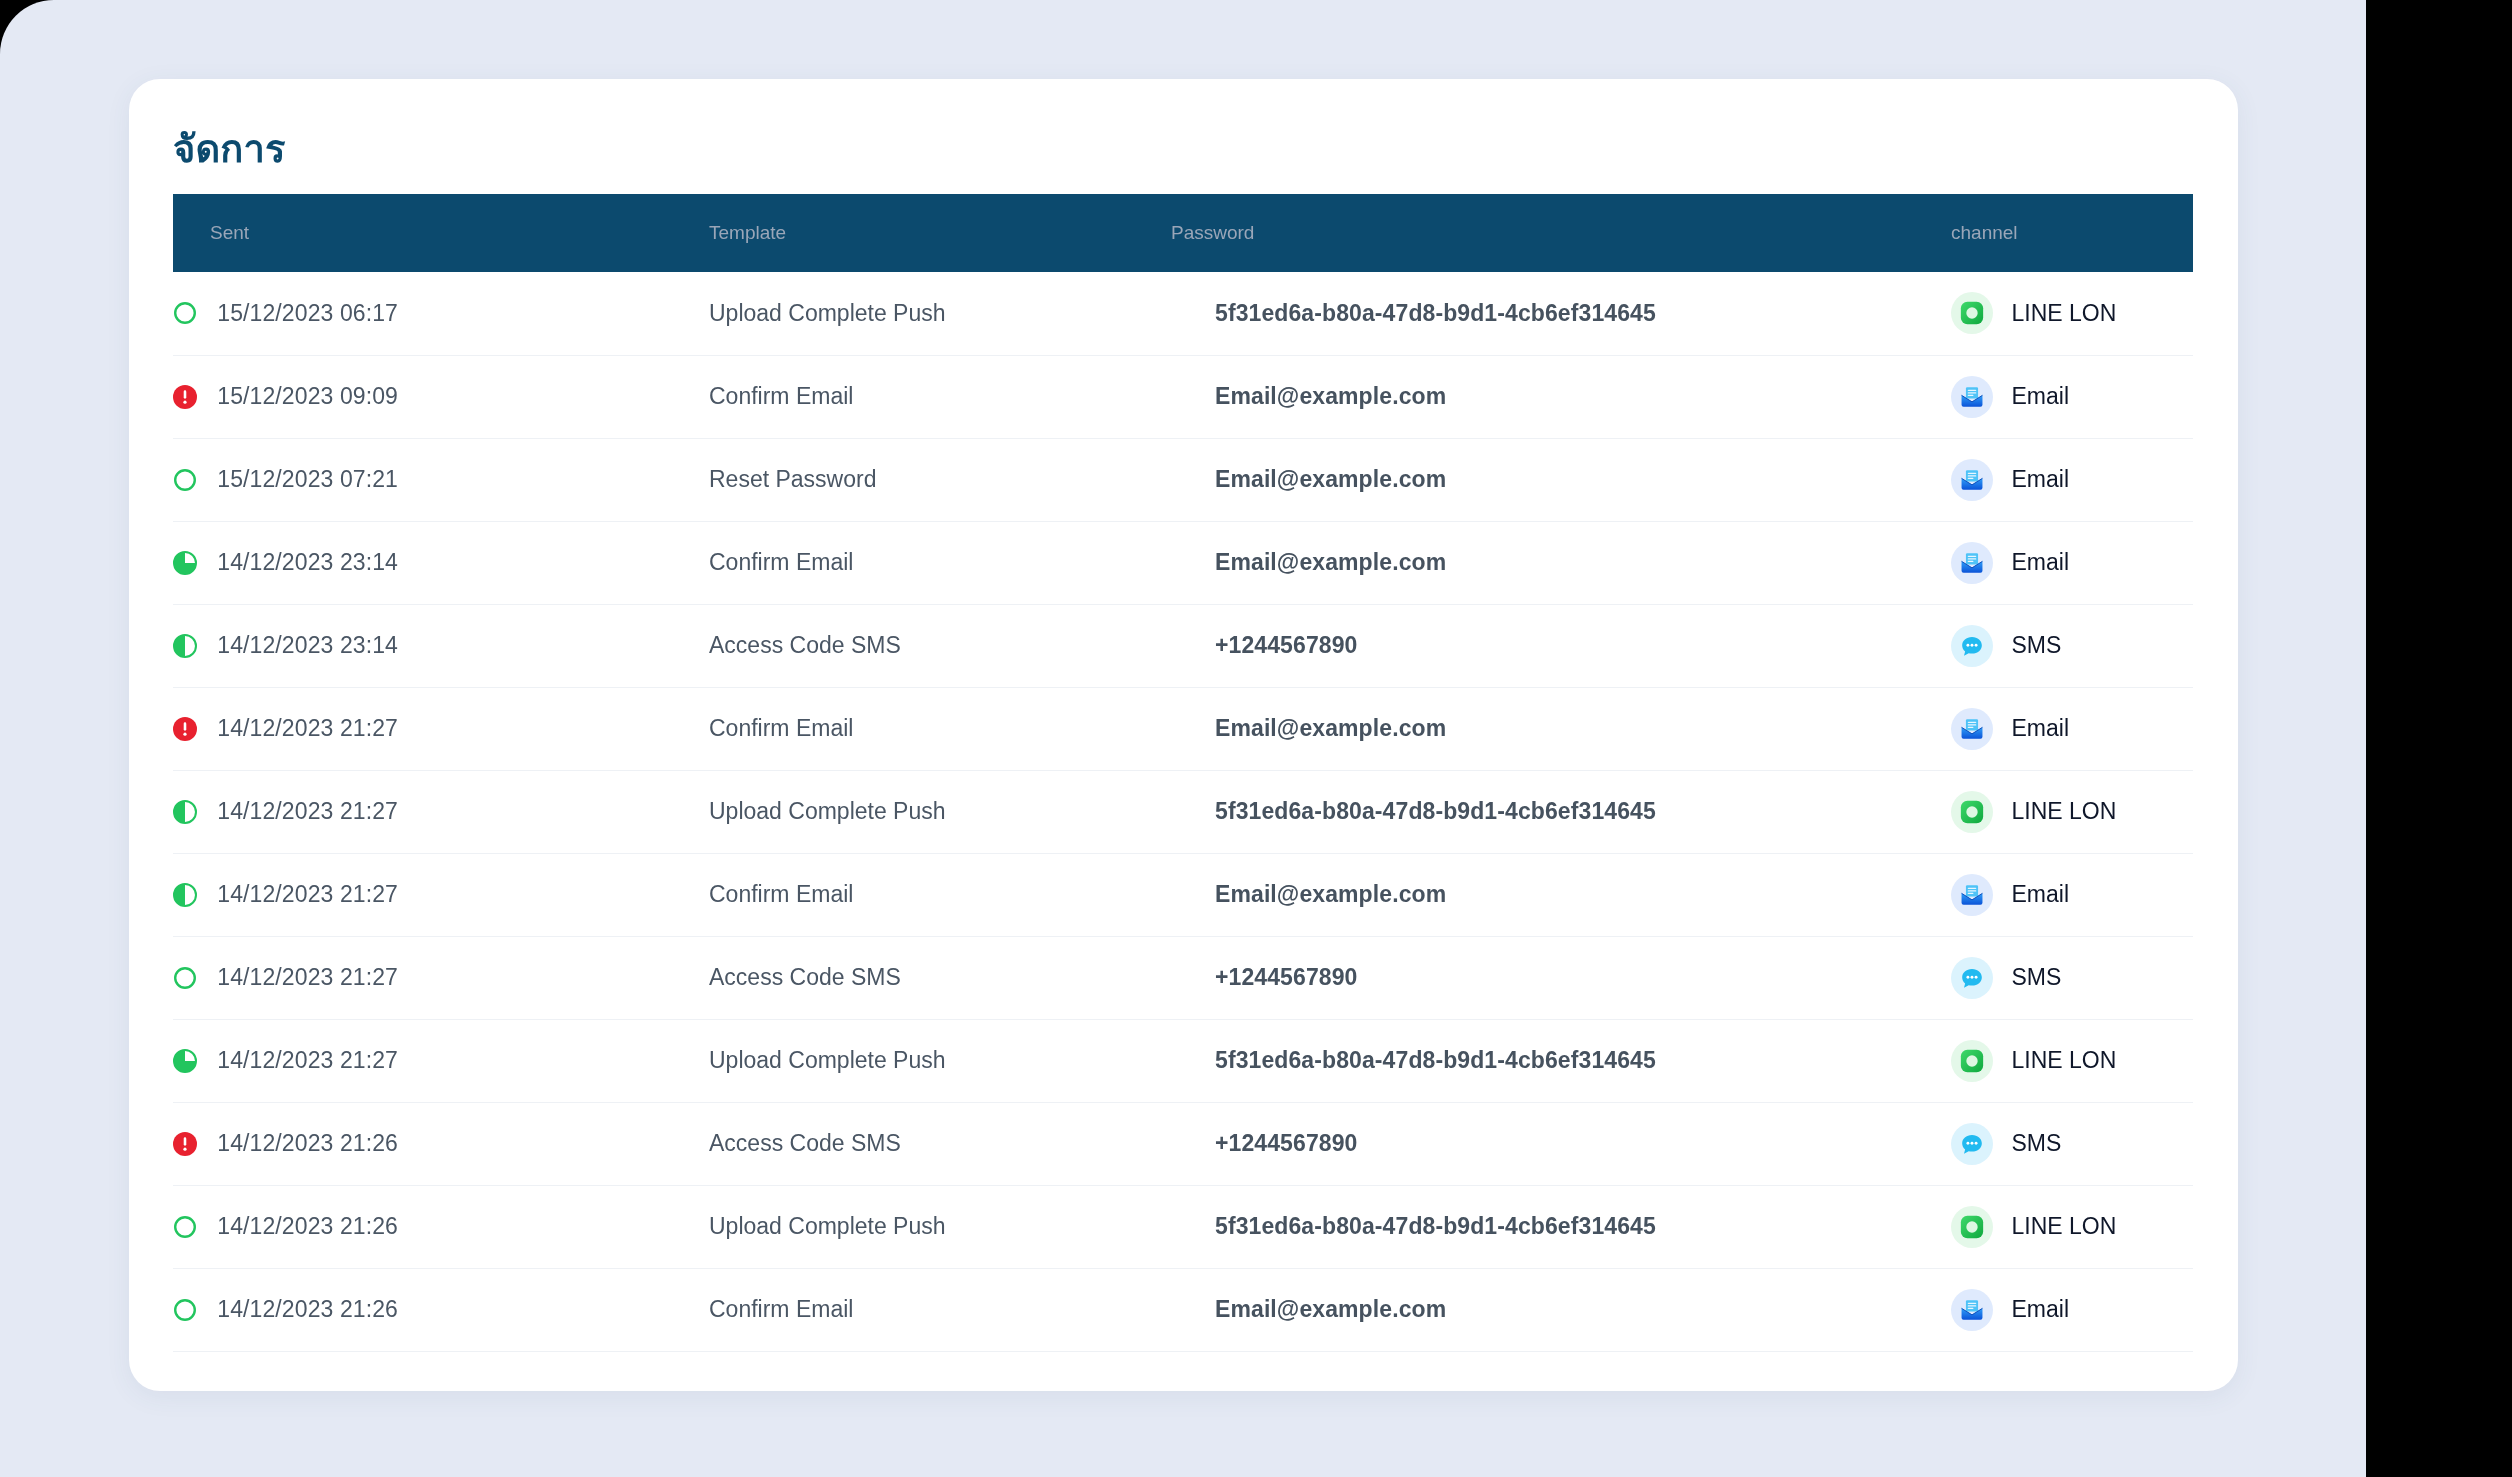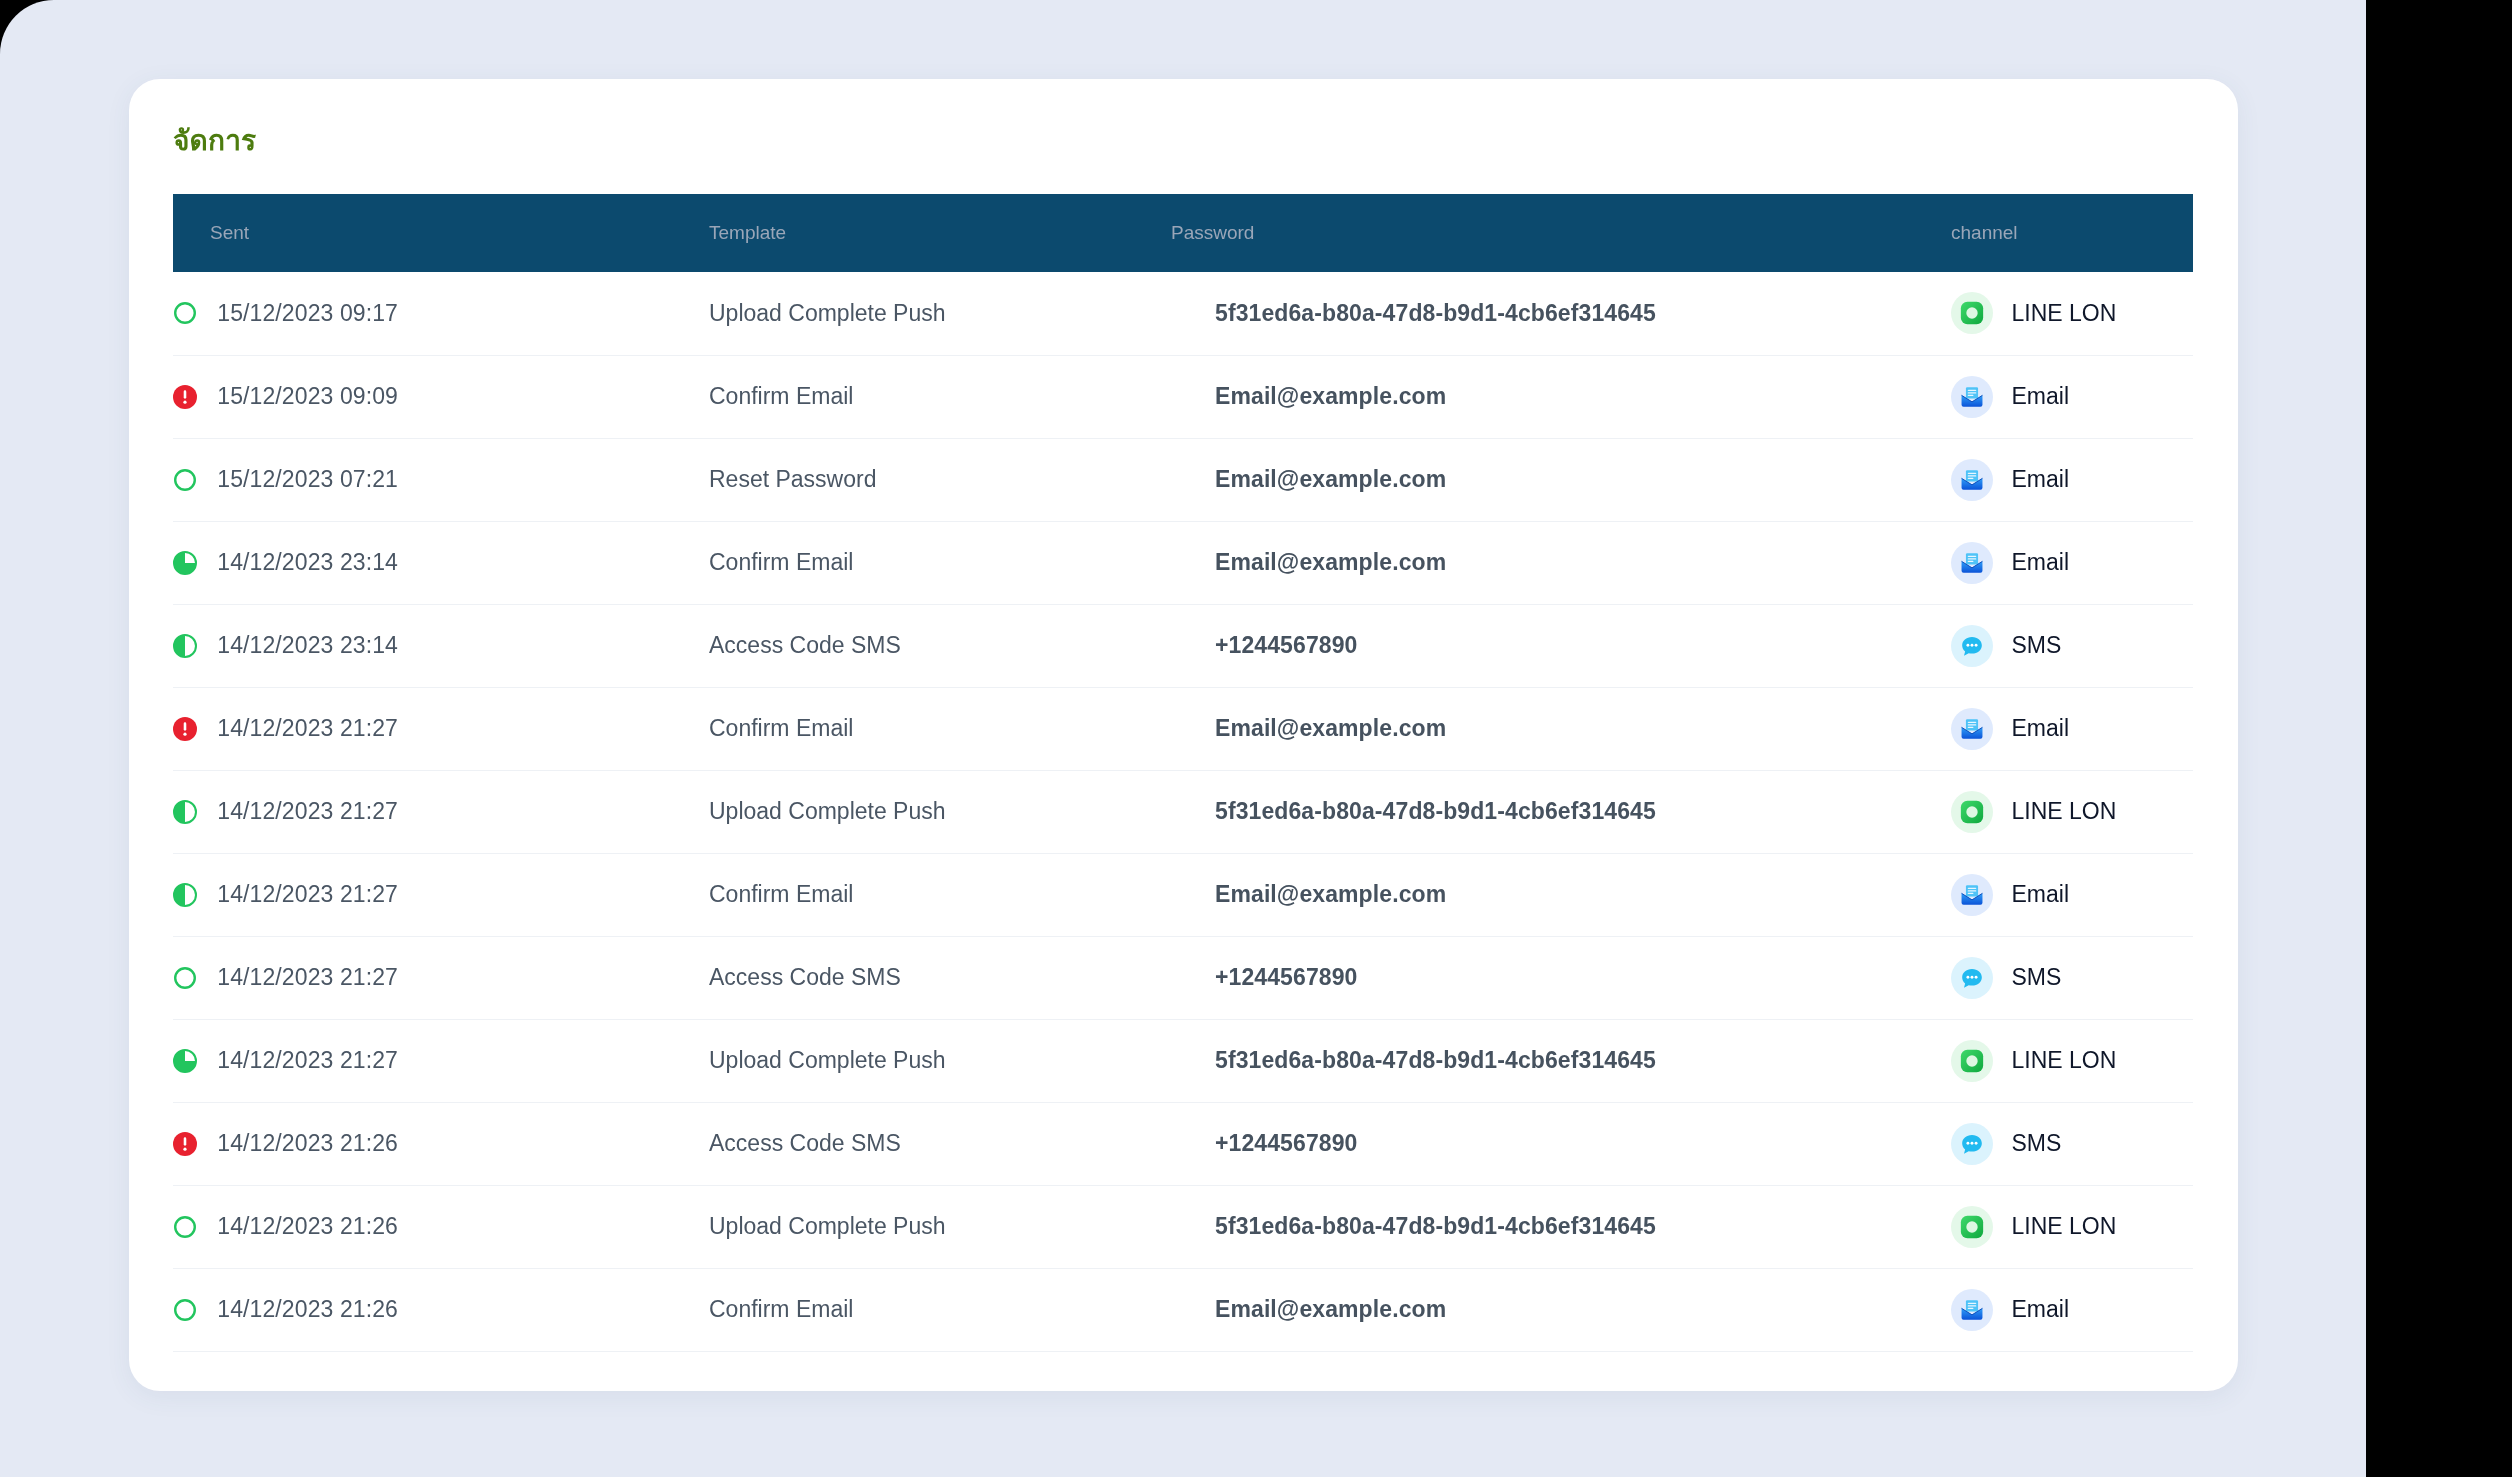--- a/index.html
+++ b/index.html
@@ -40,23 +40,23 @@
     background: #ffffff;
     border-radius: 31px;
     box-shadow: 0 5.5px 26px rgba(60, 80, 120, 0.07);
     overflow: hidden;
   }
 
   #page-title {
     position: absolute;
     left: 44px;
     top: 39px;
-    font-size: 28px;
+    font-size: 38px;
     font-weight: 600;
-    color: #4d7c0f;
+    color: #0c4a6e;
     letter-spacing: 0.2px;
   }
 
   
   #records-table {
     position: absolute;
     left: 44px;
     top: 115px;
     width: 2020px;
     border-collapse: collapse;
@@ -157,21 +157,21 @@
             <th class="col-channel">channel</th>
           </tr>
         </thead>
         <tbody id="records-body">
             <tr>
               <td class="cell-sent">
                 <span class="sent-wrap">
                   <svg class="status-icon" width="24" height="24" viewBox="0 0 26 26">
                     <circle cx="13" cy="13" r="10.6" fill="none" stroke="#22c55e" stroke-width="2.6"></circle>
                   </svg>
-                  <span class="sent-label">15/12/2023 09:17</span>
+                  <span class="sent-label">15/12/2023 06:17</span>
                 </span>
               </td>
               <td><span class="template-text">Upload Complete Push</span></td>
               <td><span class="recipient-text">5f31ed6a-b80a-47d8-b9d1-4cb6ef314645</span></td>
               <td>
                 <span class="channel-wrap">
                   <span class="channel-badge line">
                     <svg width="26" height="26" viewBox="0 0 28 28">
                       <defs>
                         <linearGradient id="lg" x1="0" y1="0" x2="1" y2="1">

